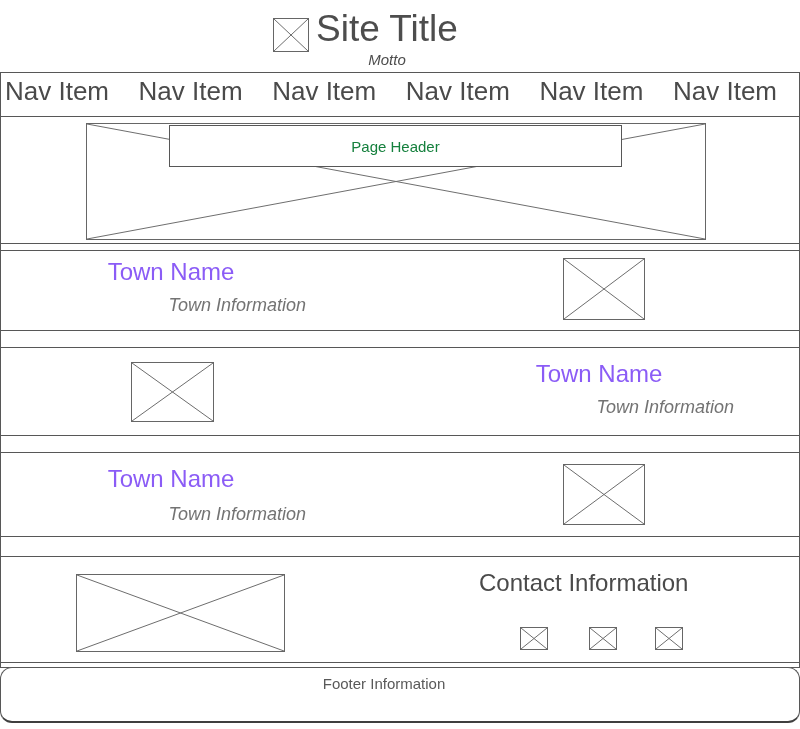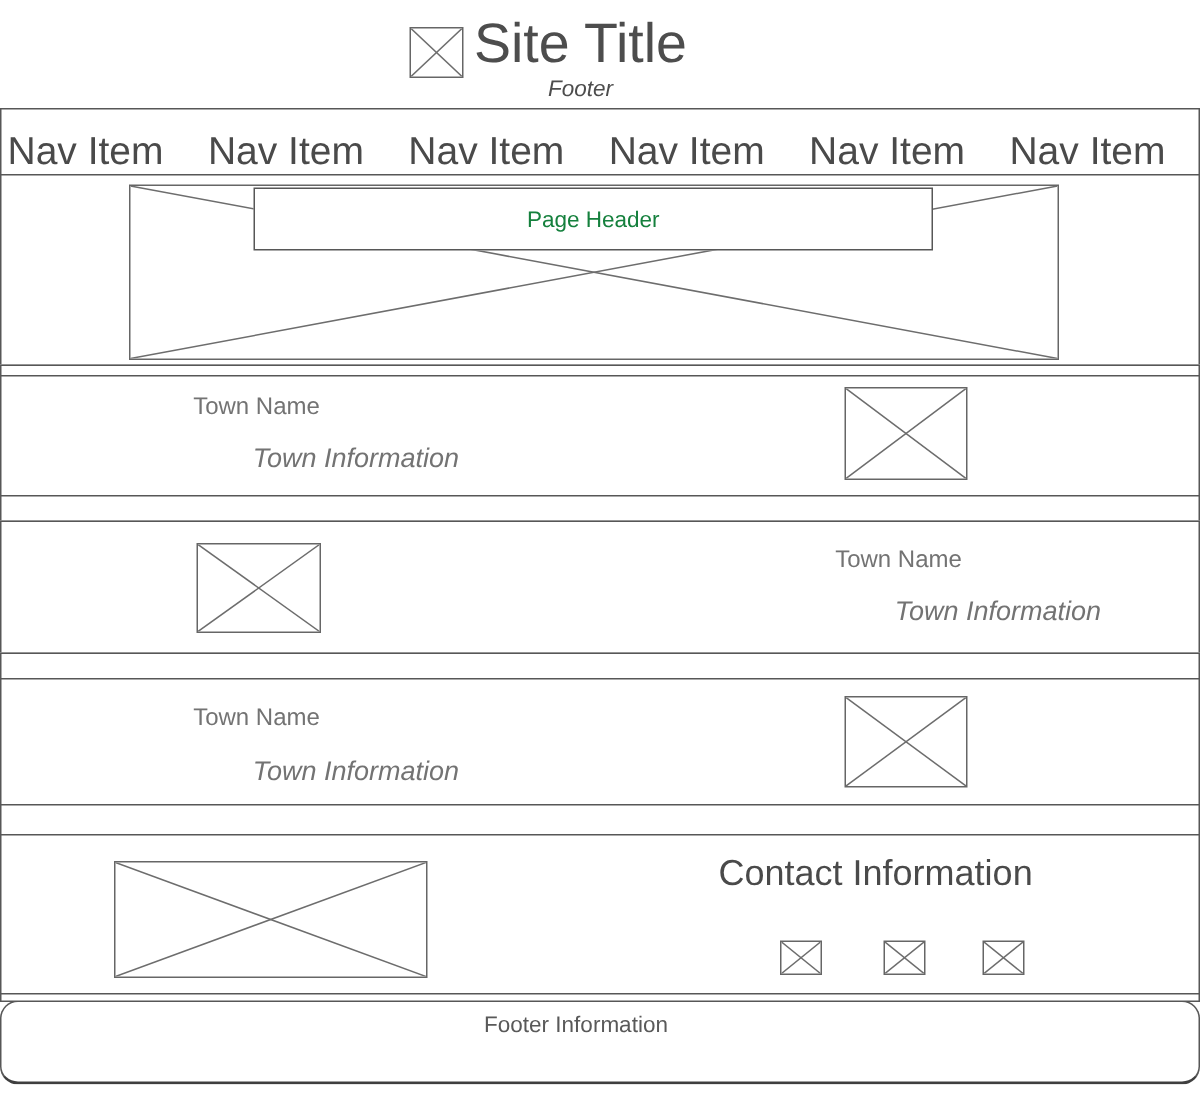--- a/index.html
+++ b/index.html
@@ -17,21 +17,21 @@
   
   .box {
     position: absolute;
     left: 0;
     width: 800px;
     border: 1px solid #575757;
     background: #ffffff;
     box-sizing: border-box;
   }
   .nav-bar    { top: 72px;  height: 45px;
-                display: flex; justify-content: space-between; align-items: flex-end;
+                display: flex; justify-content: space-between; align-items: flex-start;
                 padding: 3px 22px 0 4px; font-size: 26px; color: #4a4a4a; }
   .hero       { top: 116px; height: 128px; }
   .strip-a    { top: 243px; height: 8px;  }
   .town-1     { top: 250px; height: 81px; }
   .strip-b    { top: 330px; height: 18px; }
   .town-2     { top: 347px; height: 89px; }
   .strip-c    { top: 435px; height: 18px; }
   .town-3     { top: 452px; height: 85px; }
   .strip-d    { top: 536px; height: 21px; }
   .contact    { top: 556px; height: 107px; }
@@ -55,21 +55,21 @@
   .hero-ph { left: 85px; top: 6px; width: 620px; height: 117px; }
   .page-header-box {
     left: 168px; top: 8px; width: 453px; height: 42px;
     border: 1px solid #575757; background: #ffffff; z-index: 2;
     display: flex; align-items: center; justify-content: center;
     font-size: 15px; color: #15803d;
   }
 
   
   .town-name { position: absolute; width: 220px; text-align: center;
-               font-size: 16px; line-height: 26px; color: #737373; white-space: nowrap; }
+               font-size: 24px; line-height: 26px; color: #8b5cf6; white-space: nowrap; }
   .town-info { position: absolute; width: 270px; text-align: right;
                font-size: 18px; line-height: 21px; color: #737373; white-space: nowrap; font-style: italic; }
   .town-1 .town-name { left: 60px;  top: 8px;  }
   .town-1 .town-info { left: 35px;  top: 44px; }
   .town-1 .ph        { left: 562px; top: 7px;  width: 82px; height: 62px; }
   .town-2 .town-name { left: 488px; top: 13px; }
   .town-2 .town-info { left: 463px; top: 49px; }
   .town-2 .ph        { left: 130px; top: 14px; width: 83px; height: 60px; }
   .town-3 .town-name { left: 60px;  top: 13px; }
   .town-3 .town-info { left: 35px;  top: 51px; }
@@ -93,21 +93,21 @@
 <div class="page">
 
   <div class="abs" style="left:0;top:0;width:800px;height:72px;">
     <div class="ph site-logo">
       <svg viewBox="0 0 100 100" preserveAspectRatio="none" aria-hidden="true">
         <line x1="0" y1="0" x2="100" y2="100" vector-effect="non-scaling-stroke"></line>
         <line x1="0" y1="100" x2="100" y2="0" vector-effect="non-scaling-stroke"></line>
       </svg>
     </div>
     <div class="abs site-title">Site Title</div>
-    <div class="abs site-motto">Footer</div>
+    <div class="abs site-motto">Motto</div>
   </div>
 
   <div class="box nav-bar">
     <div class="nav-item">Nav Item</div>
     <div class="nav-item">Nav Item</div>
     <div class="nav-item">Nav Item</div>
     <div class="nav-item">Nav Item</div>
     <div class="nav-item">Nav Item</div>
     <div class="nav-item">Nav Item</div>
   </div>

